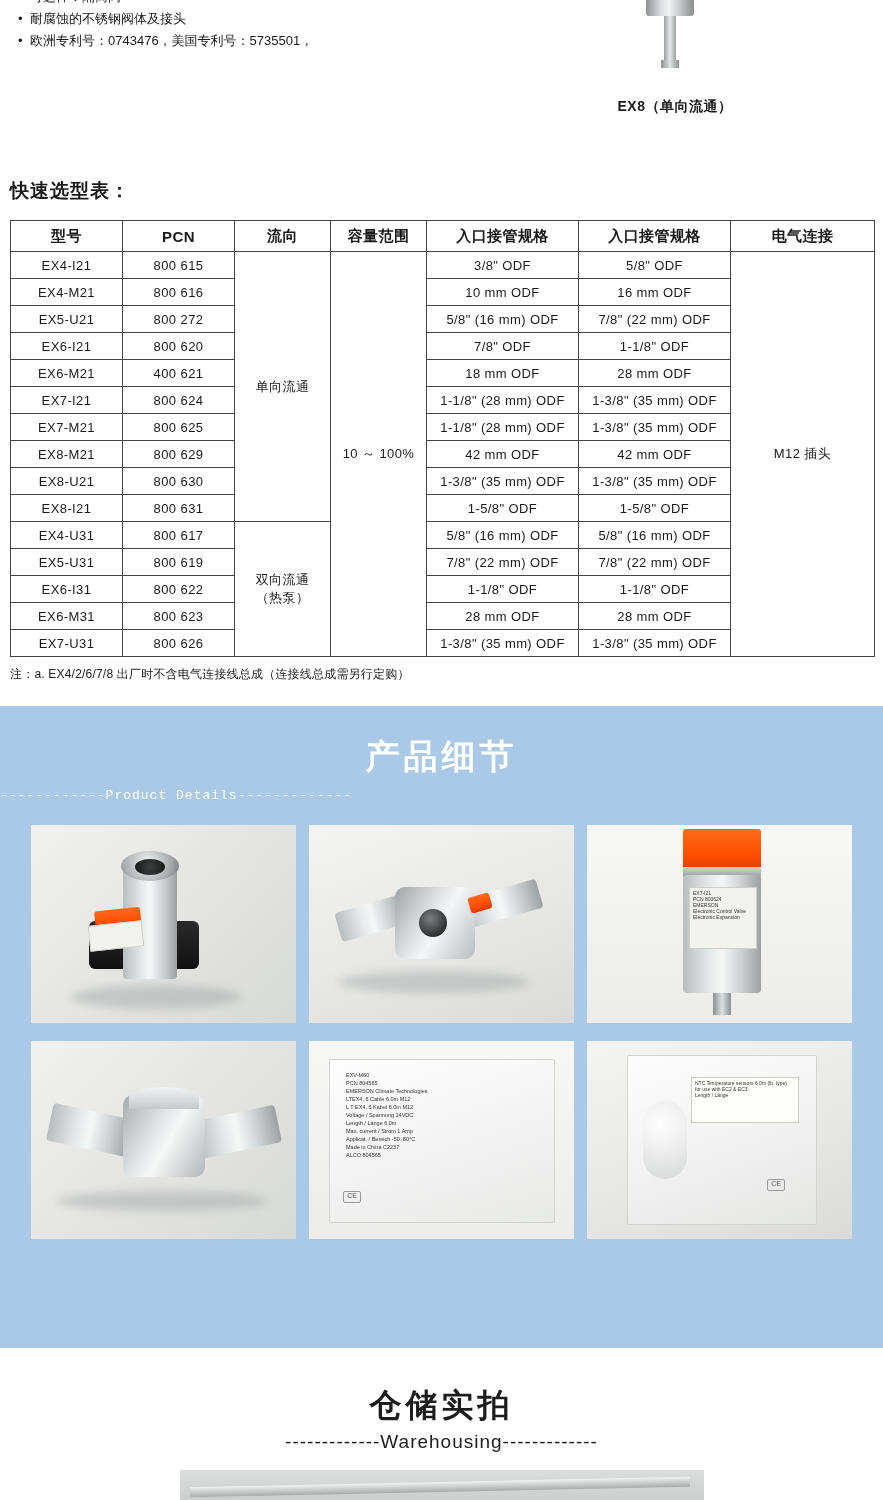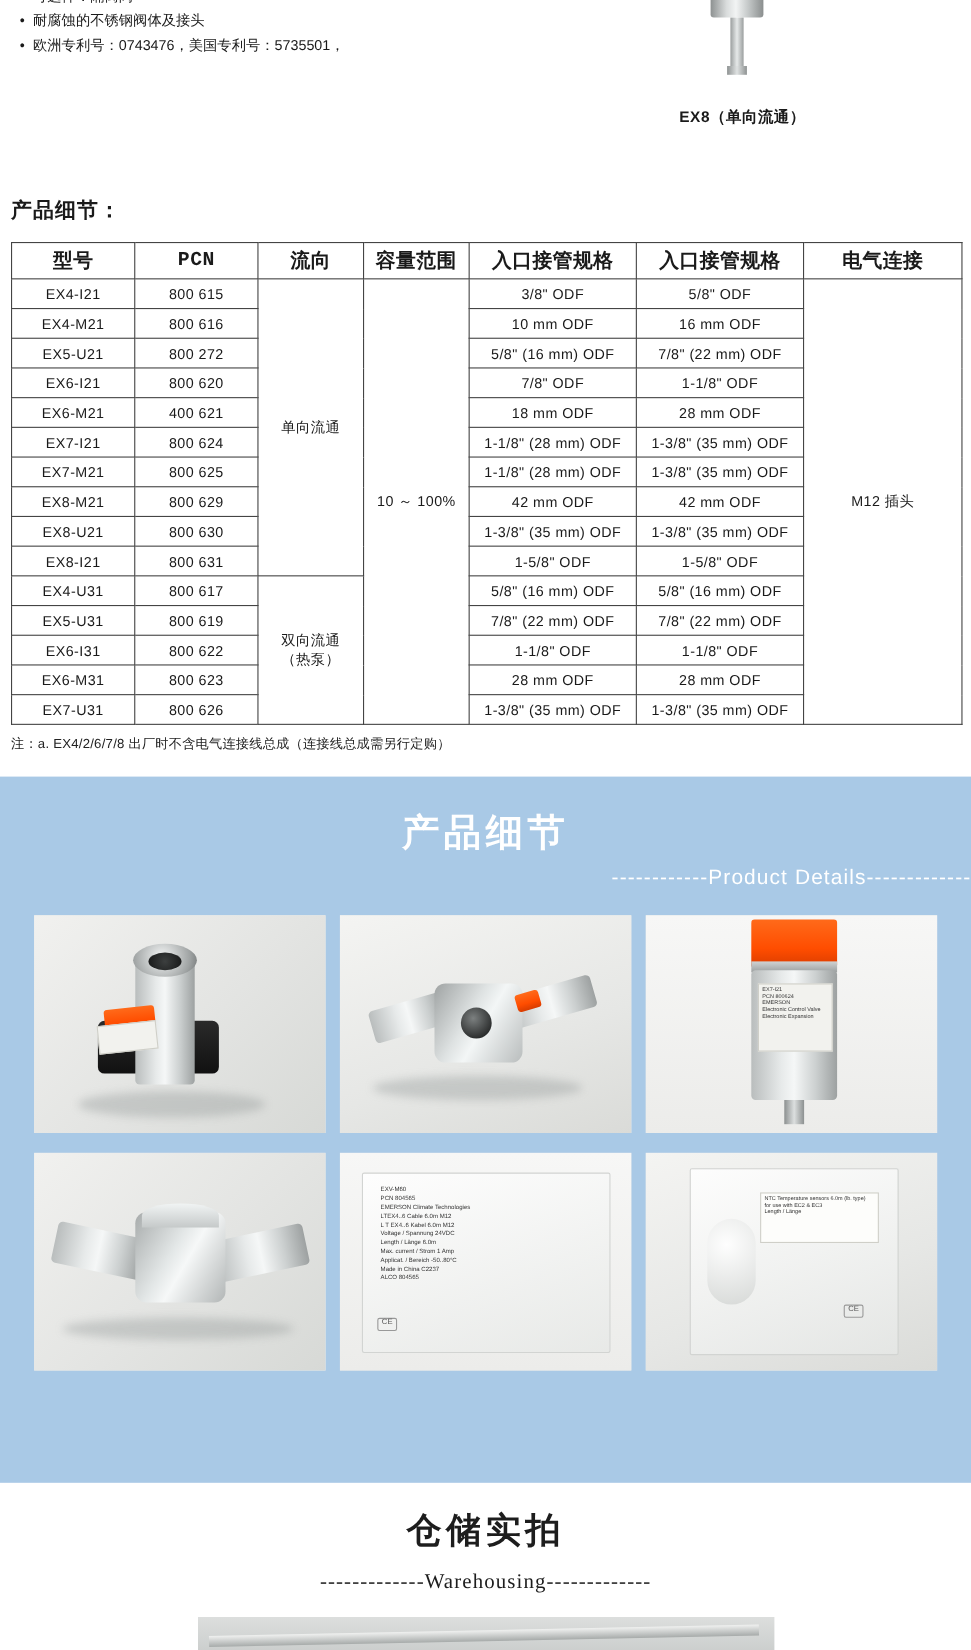--- a/index.html
+++ b/index.html
@@ -86,23 +86,22 @@
   table.sel th, table.sel td {
     border: 1px solid #444;
     text-align: center;
     vertical-align: middle;
     padding: 4px 2px;
     height: 27px;
     letter-spacing: .4px;
   }
   table.sel th {
     font-weight: bold;
-    font-size: 18px;
+    font-size: 15px;
     height: 31px;
-    font-family: Liberation Mono, monospace;
   }
   .c-model  { width: 112px; }
   .c-pcn    { width: 112px; }
   .c-flow   { width: 96px; }
   .c-cap    { width: 96px; }
   .c-in     { width: 152px; }
   .c-out    { width: 152px; }
   .c-elec   { width: 144px; }
   .note {
     margin: 9px 0 0 10px;
@@ -122,24 +121,24 @@
   }
   .band-title {
     text-align: center;
     font-size: 34px;
     font-weight: bold;
     color: #ffffff;
     padding-top: 28px;
     letter-spacing: 4px;
   }
   .band-sub {
-    text-align: right;
-    font-size: 19px;
+    text-align: left;
+    font-size: 13px;
     color: #ffffff;
-    font-family: Liberation Sans, sans-serif;
+    font-family: Liberation Mono, monospace;
     letter-spacing: 1px;
     margin-top: 8px;
   }
   .photo-grid {
     margin: 22px auto 0;
     width: 820px;
     display: grid;
     grid-template-columns: repeat(3, 265px);
     grid-gap: 18px 13px;
     justify-content: center;
@@ -197,29 +196,29 @@
     width: 883px;
     height: 152px;
     background: #ffffff;
     overflow: hidden;
   }
   .wh-title {
     text-align: center;
     font-size: 32px;
     font-weight: bold;
     color: #1d1d1d;
-    padding-top: 22px;
+    padding-top: 36px;
     letter-spacing: 4px;
   }
   .wh-sub {
     text-align: center;
     font-size: 19px;
-    font-family: Liberation Serif, serif;
+    font-family: Liberation Sans, sans-serif;
     letter-spacing: 1px;
-    margin-top: 14px;
+    margin-top: 3px;
     color: #1d1d1d;
   }
   .wh-photo {
     position: absolute;
     left: 180px;
     top: 122px;
     width: 524px;
     height: 40px;
     background: linear-gradient(180deg,#dcdedd 0%,#c7cac9 100%);
     overflow: hidden;
@@ -255,21 +254,21 @@
 </div>
 
 <div class="hero-img">
   <div style="position:absolute;left:6px;top:0;width:48px;height:108px;border-radius:3px;background:linear-gradient(90deg,#8d9191 0%,#d9dcdc 30%,#f2f4f4 48%,#c3c7c7 72%,#8a8e8e 100%);"></div>
 
   <div style="position:absolute;left:24px;top:108px;width:12px;height:46px;background:linear-gradient(90deg,#9a9e9e,#e6e9e9,#9a9e9e);"></div>
   <div style="position:absolute;left:21px;top:152px;width:18px;height:8px;background:linear-gradient(90deg,#8e9292,#dfe2e2,#8e9292);"></div>
 </div>
 <div class="hero-caption">EX8（单向流通）</div>
 
-<div class="sec-heading">产品细节：</div>
+<div class="sec-heading">快速选型表：</div>
 
 <table class="sel">
   <colgroup>
     <col class="c-model">
       <col class="c-pcn">
       <col class="c-flow">
       <col class="c-cap">
     <col class="c-in">
       <col class="c-out">
       <col class="c-elec">

